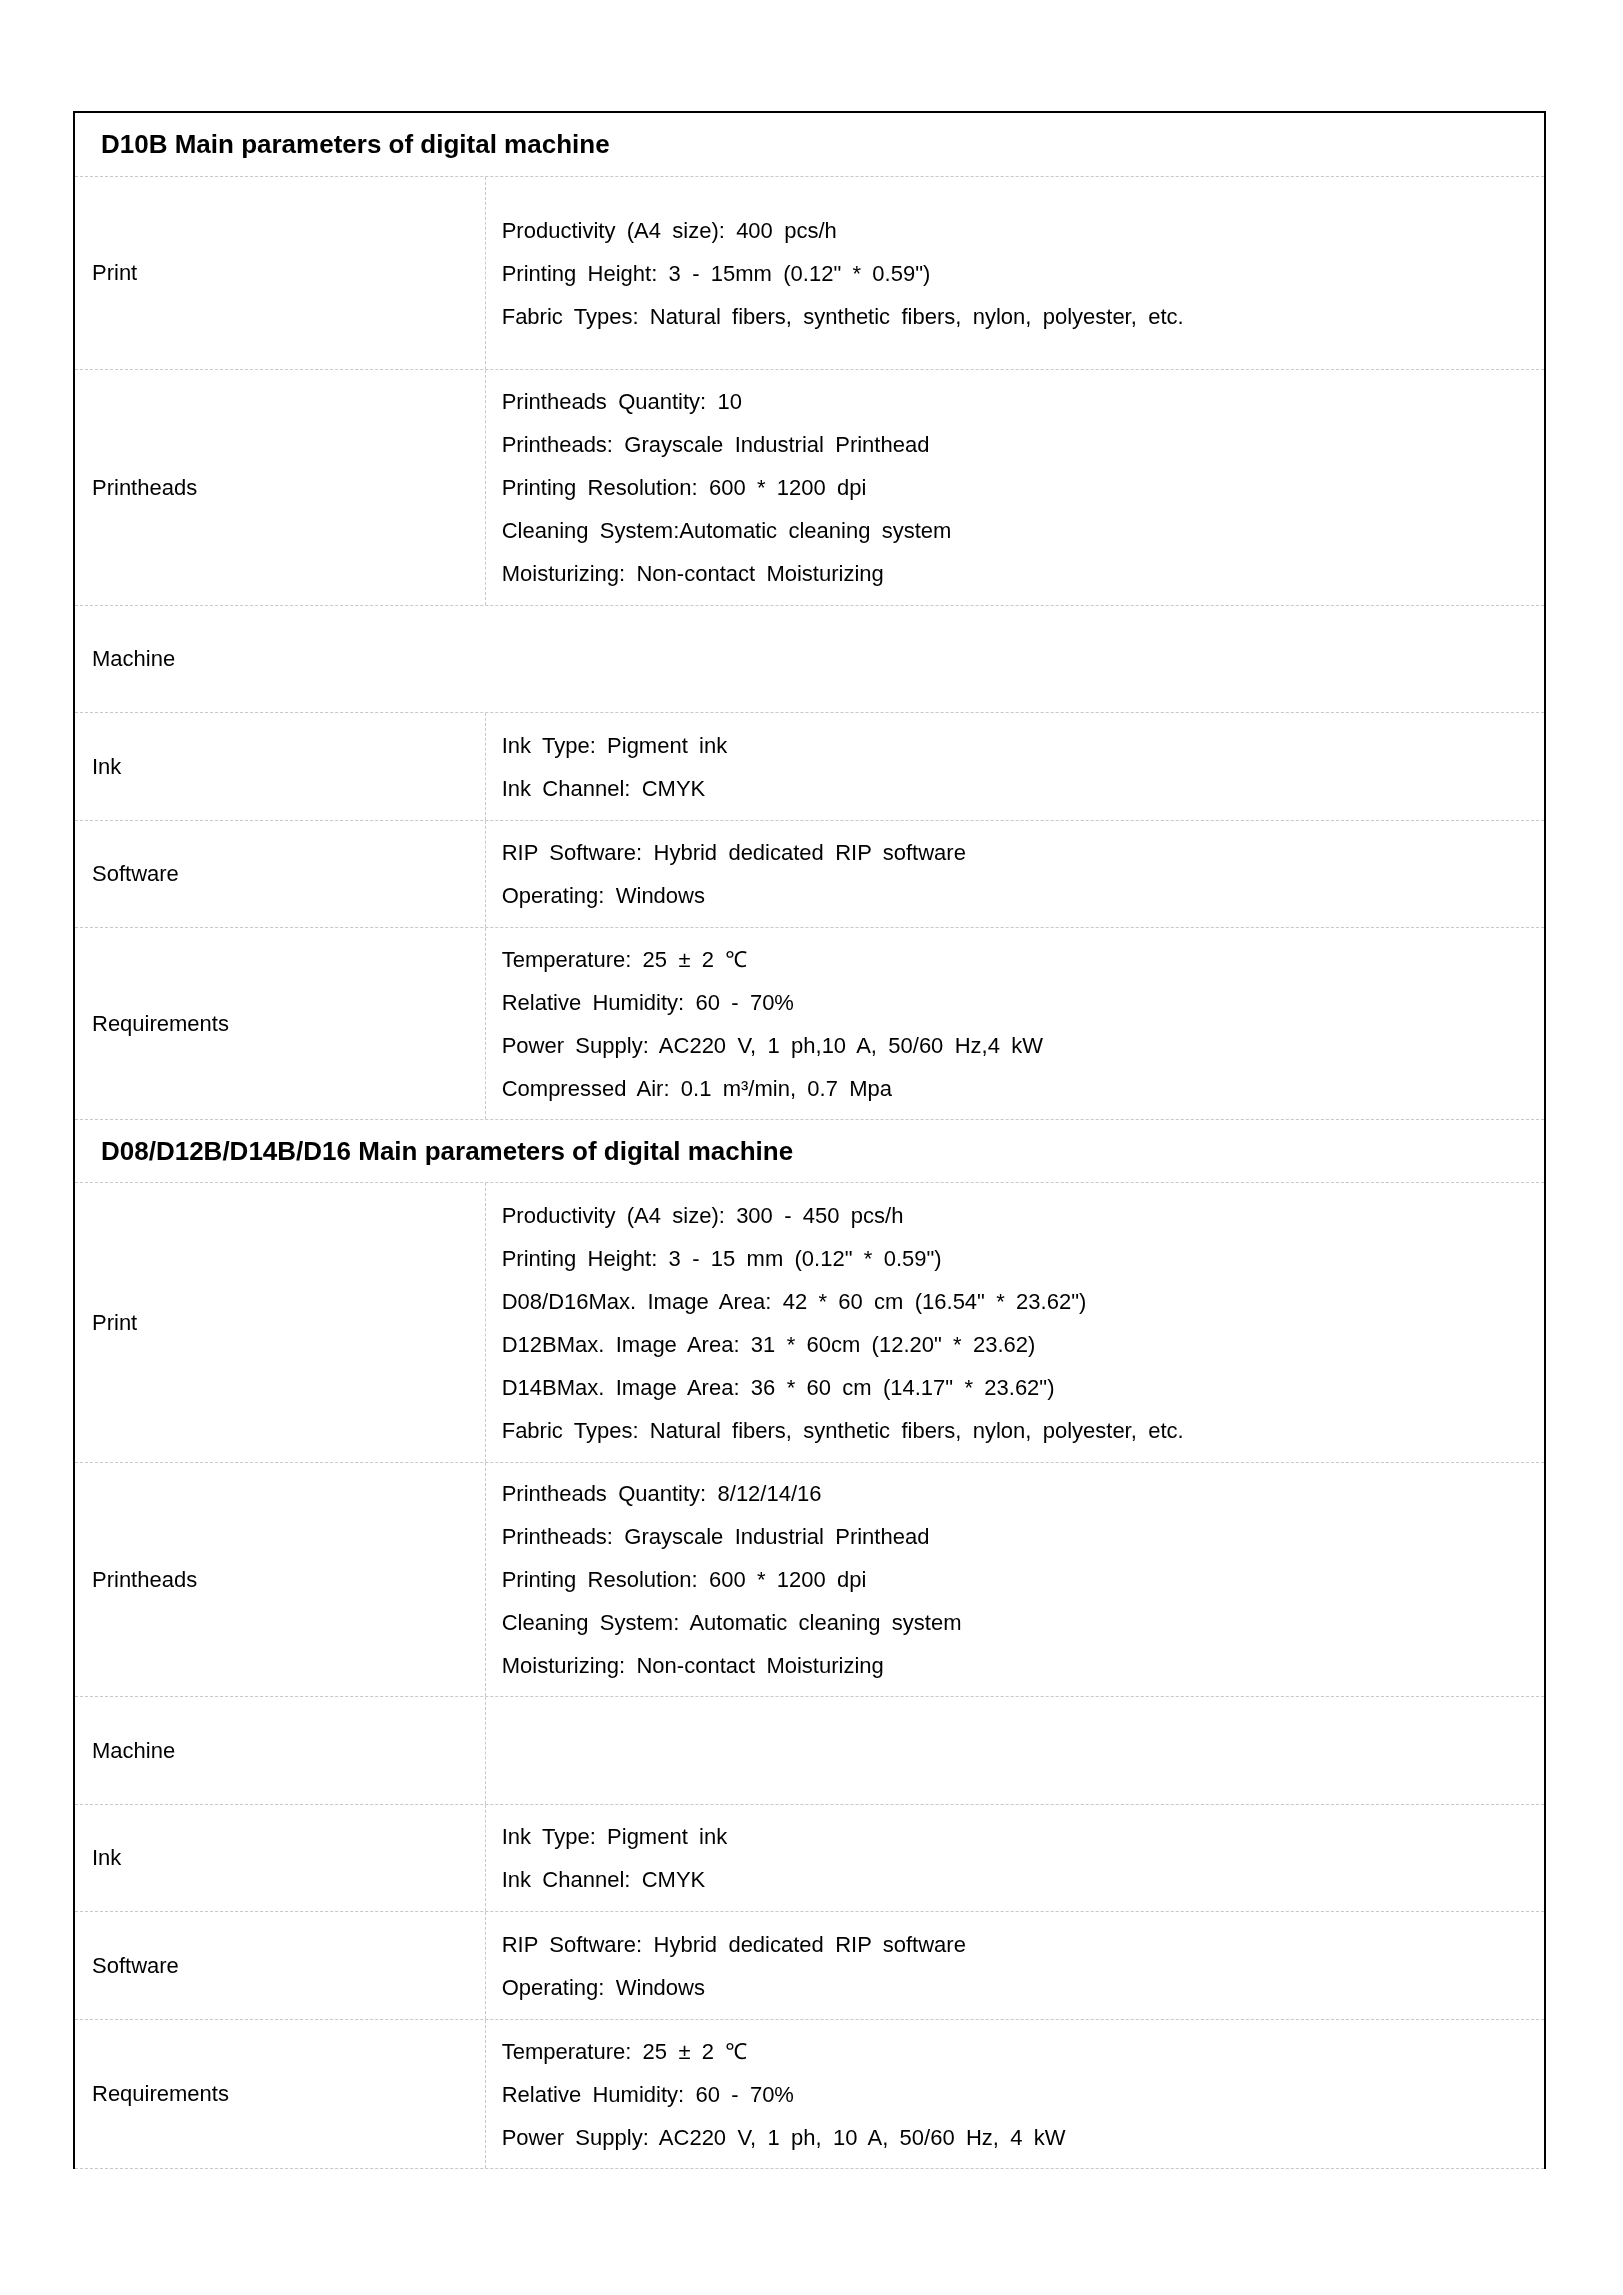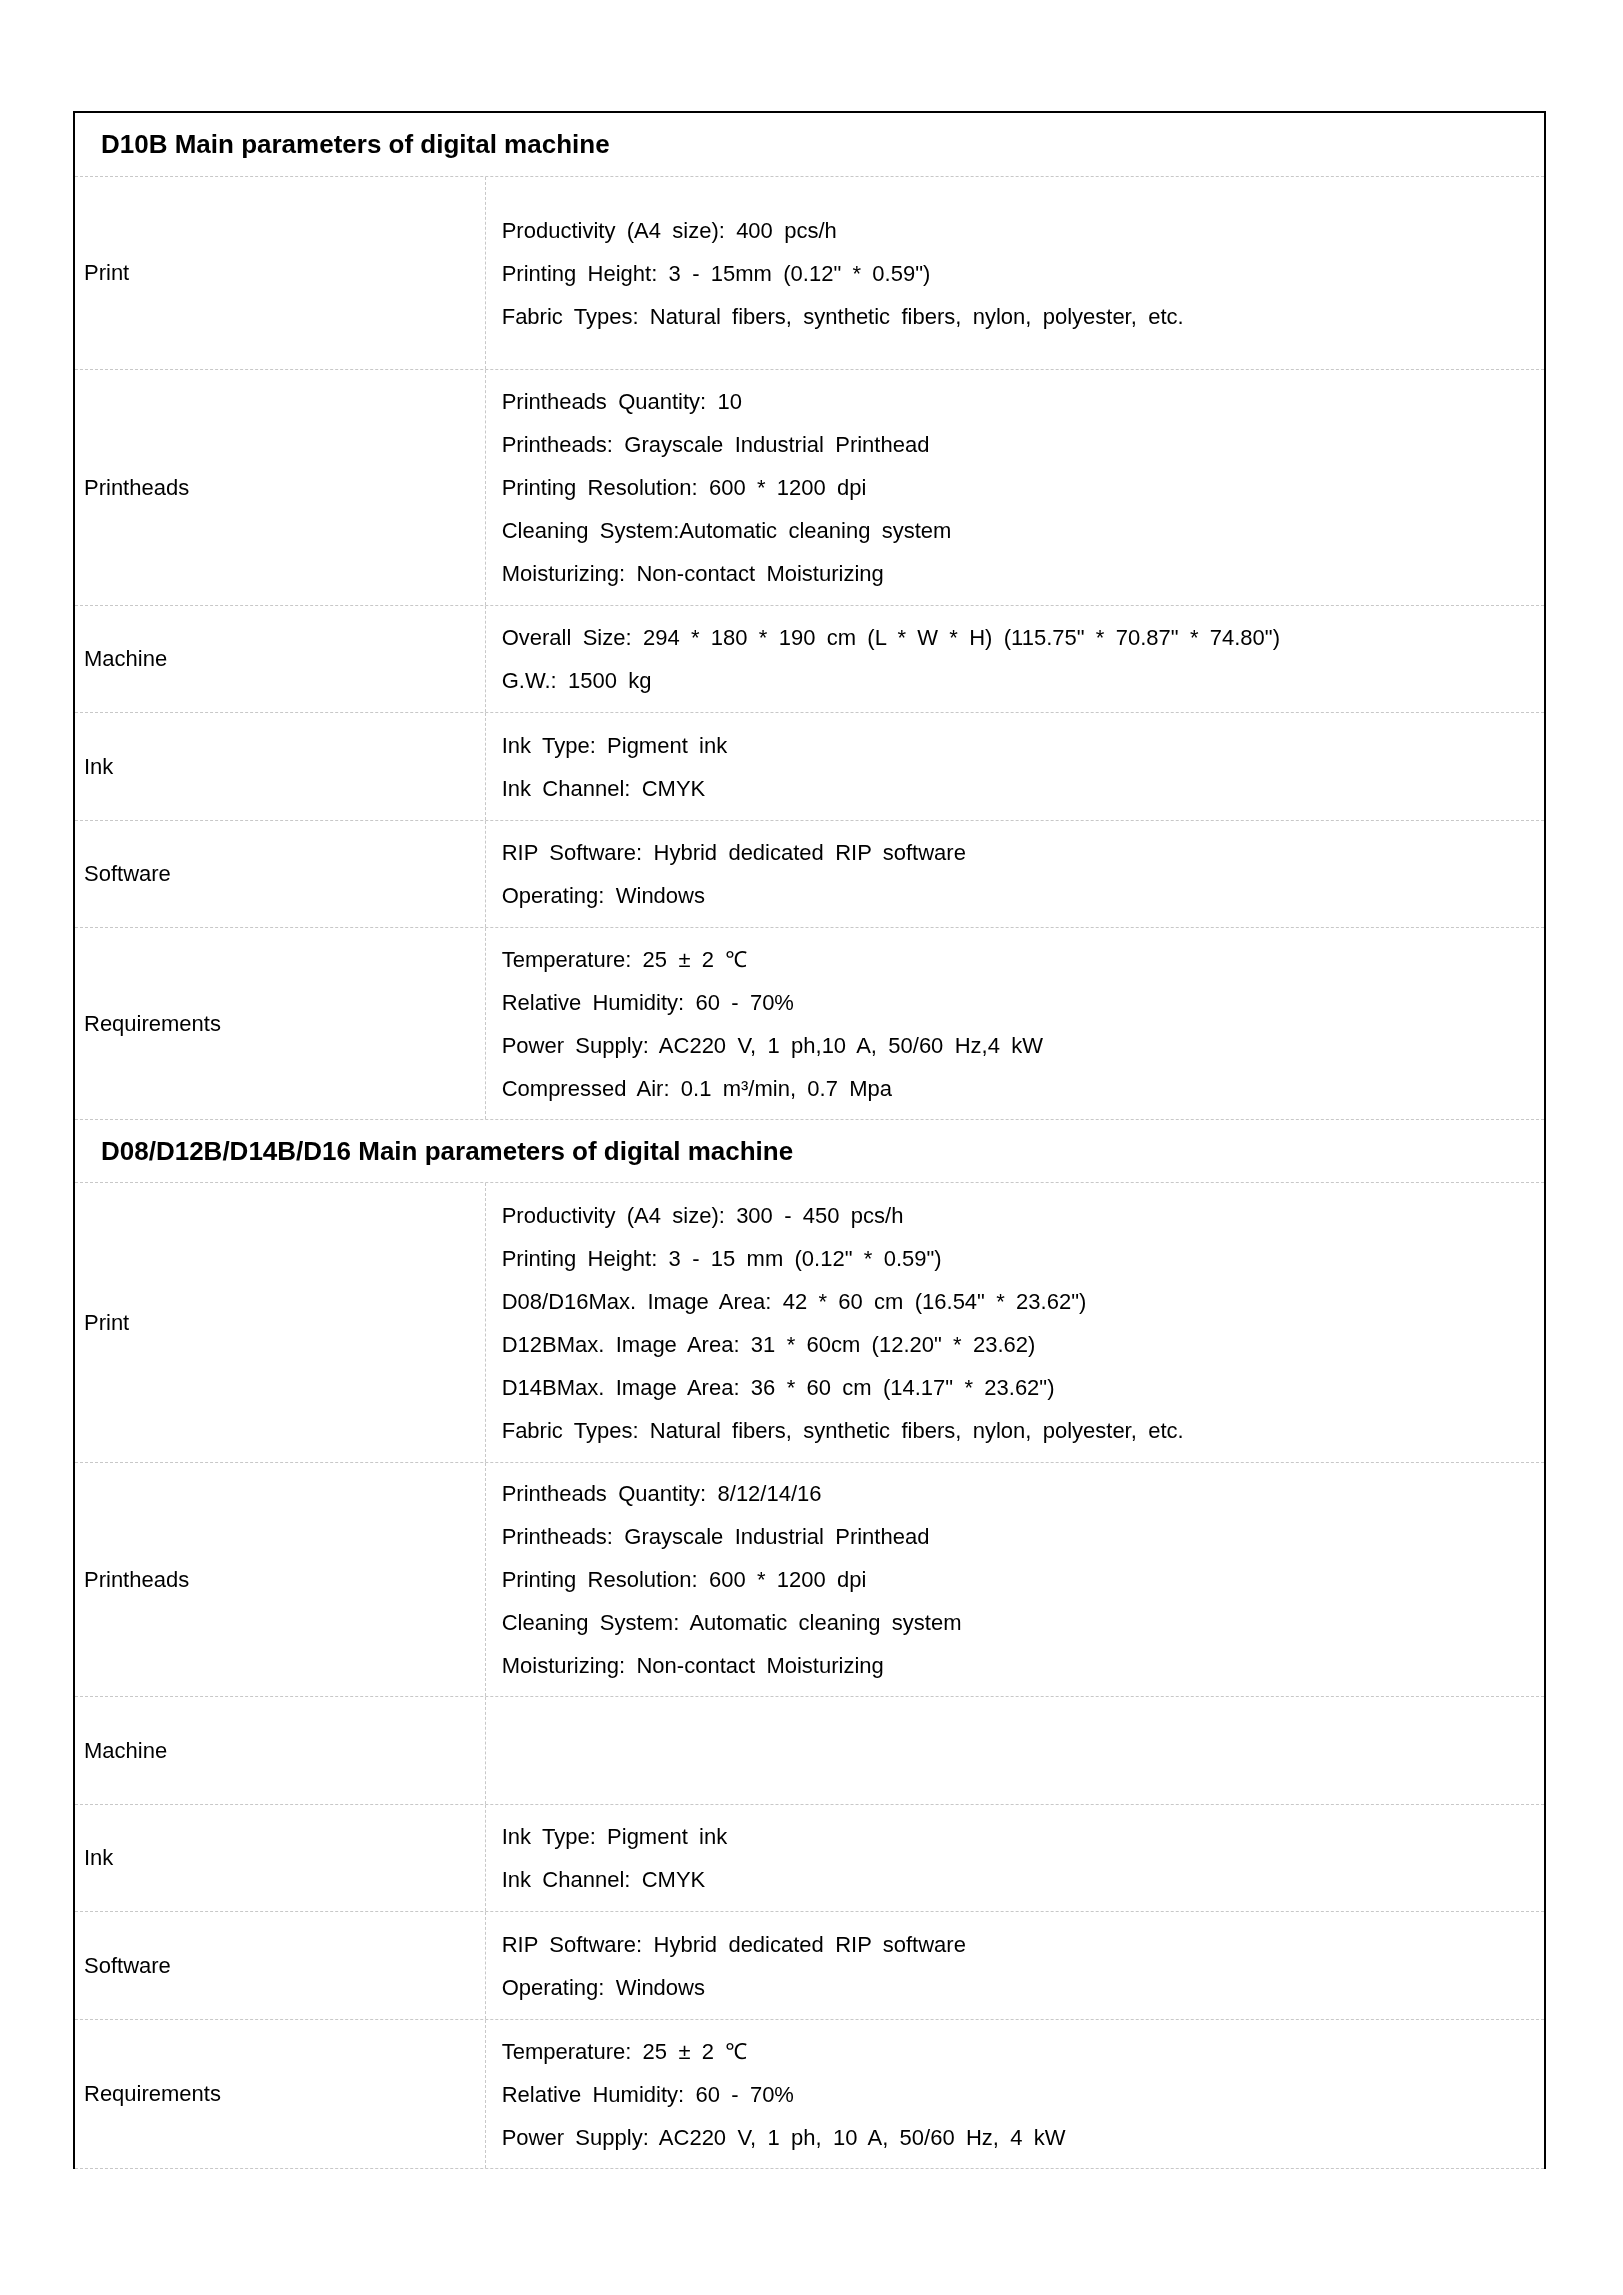--- a/index.html
+++ b/index.html
@@ -47,21 +47,21 @@
   .section-title {
     font-weight: bold;
     font-size: 26px;
     letter-spacing: 0px;
   }
   .label-cell {
     width: 410px;
     box-sizing: border-box;
     display: flex;
     align-items: center;
-    padding-left: 9px;
+    padding-left: 17px;
     font-size: 22px;
   }
   .value-cell {
     flex: 1;
     box-sizing: border-box;
     border-left: 1.3px dashed #c8c8c8;
     display: flex;
     flex-direction: column;
     justify-content: center;
     padding-left: 15.7px;
@@ -103,24 +103,20 @@
       <div class="line">Printheads: Grayscale Industrial Printhead</div>
       <div class="line">Printing Resolution: 600 * 1200 dpi</div>
       <div class="line">Cleaning System:Automatic cleaning system</div>
       <div class="line">Moisturizing: Non-contact Moisturizing</div>
     </div>
   </div>
 
   <div class="row" style="height:107px">
     <div class="label-cell">
       <span>Machine</span>
-    </div>
-    <div class="value-cell">
-      <div class="line">Overall Size: 294 * 180 * 190 cm (L * W * H) (115.75" * 70.87" * 74.80")</div>
-      <div class="line">G.W.: 1500 kg</div>
     </div>
   </div>
 
   <div class="row" style="height:108px">
     <div class="label-cell">
       <span>Ink</span>
     </div>
     <div class="value-cell">
       <div class="line">Ink Type: Pigment ink</div>
       <div class="line">Ink Channel: CMYK</div>

